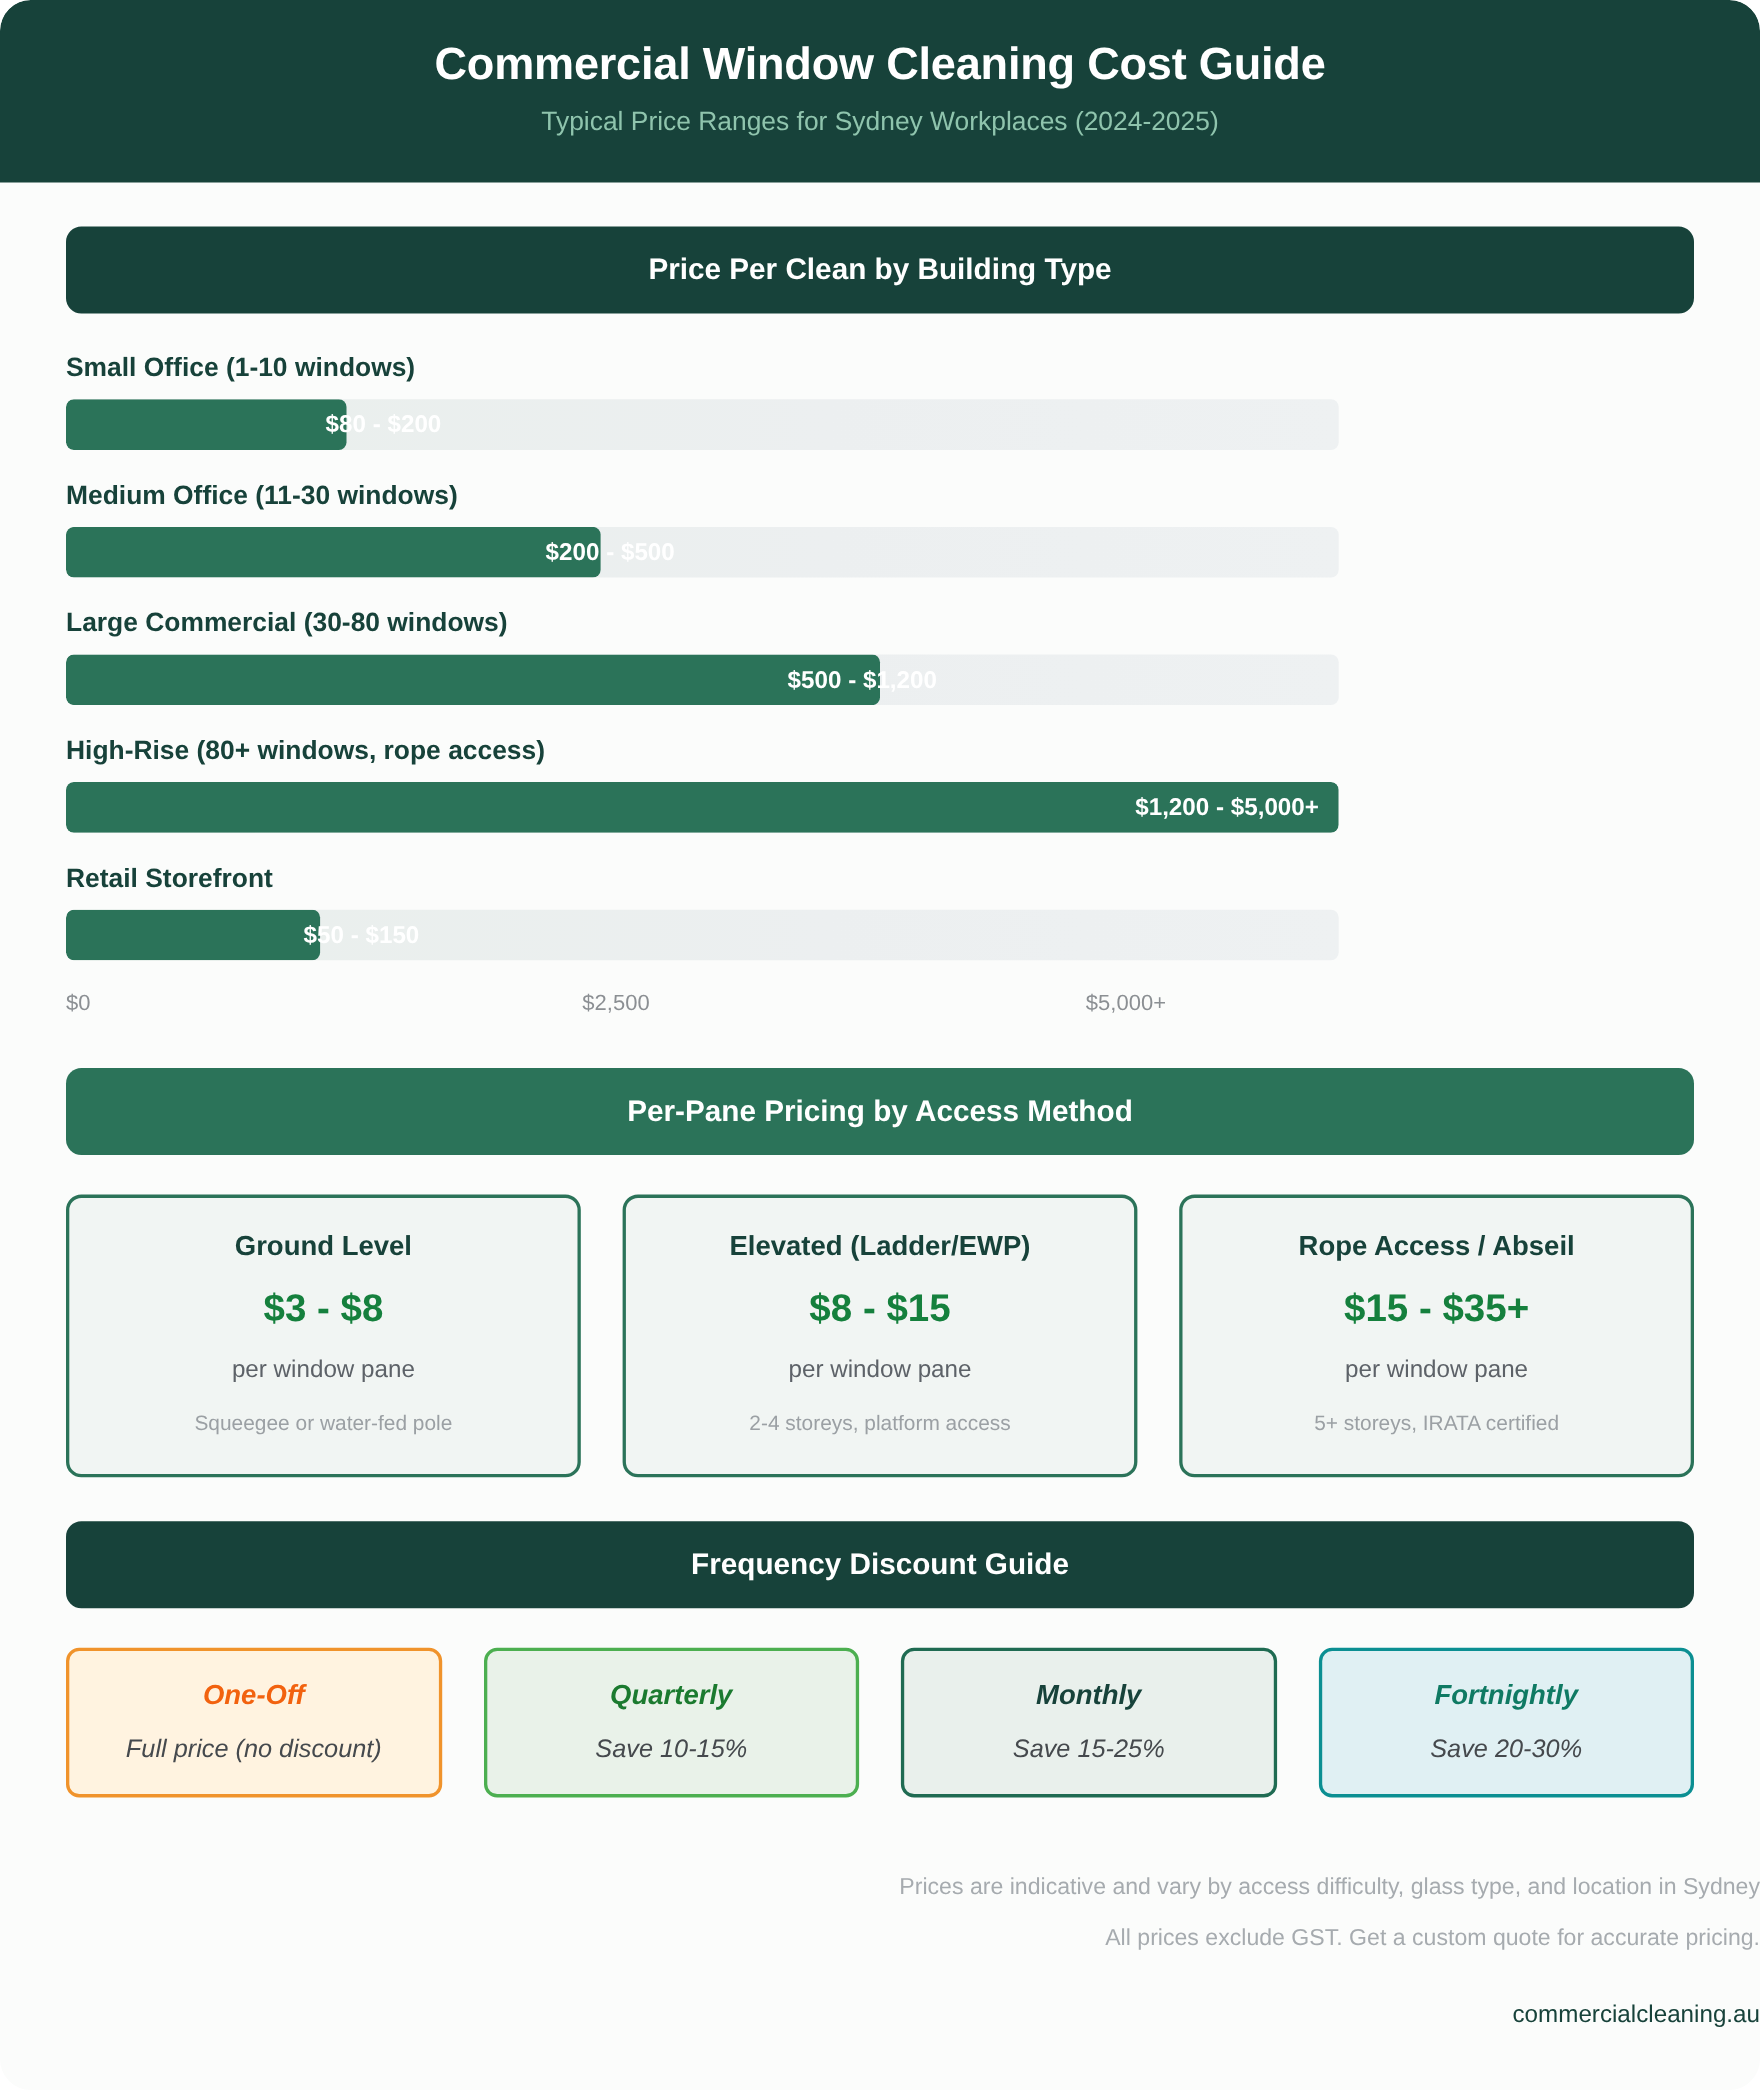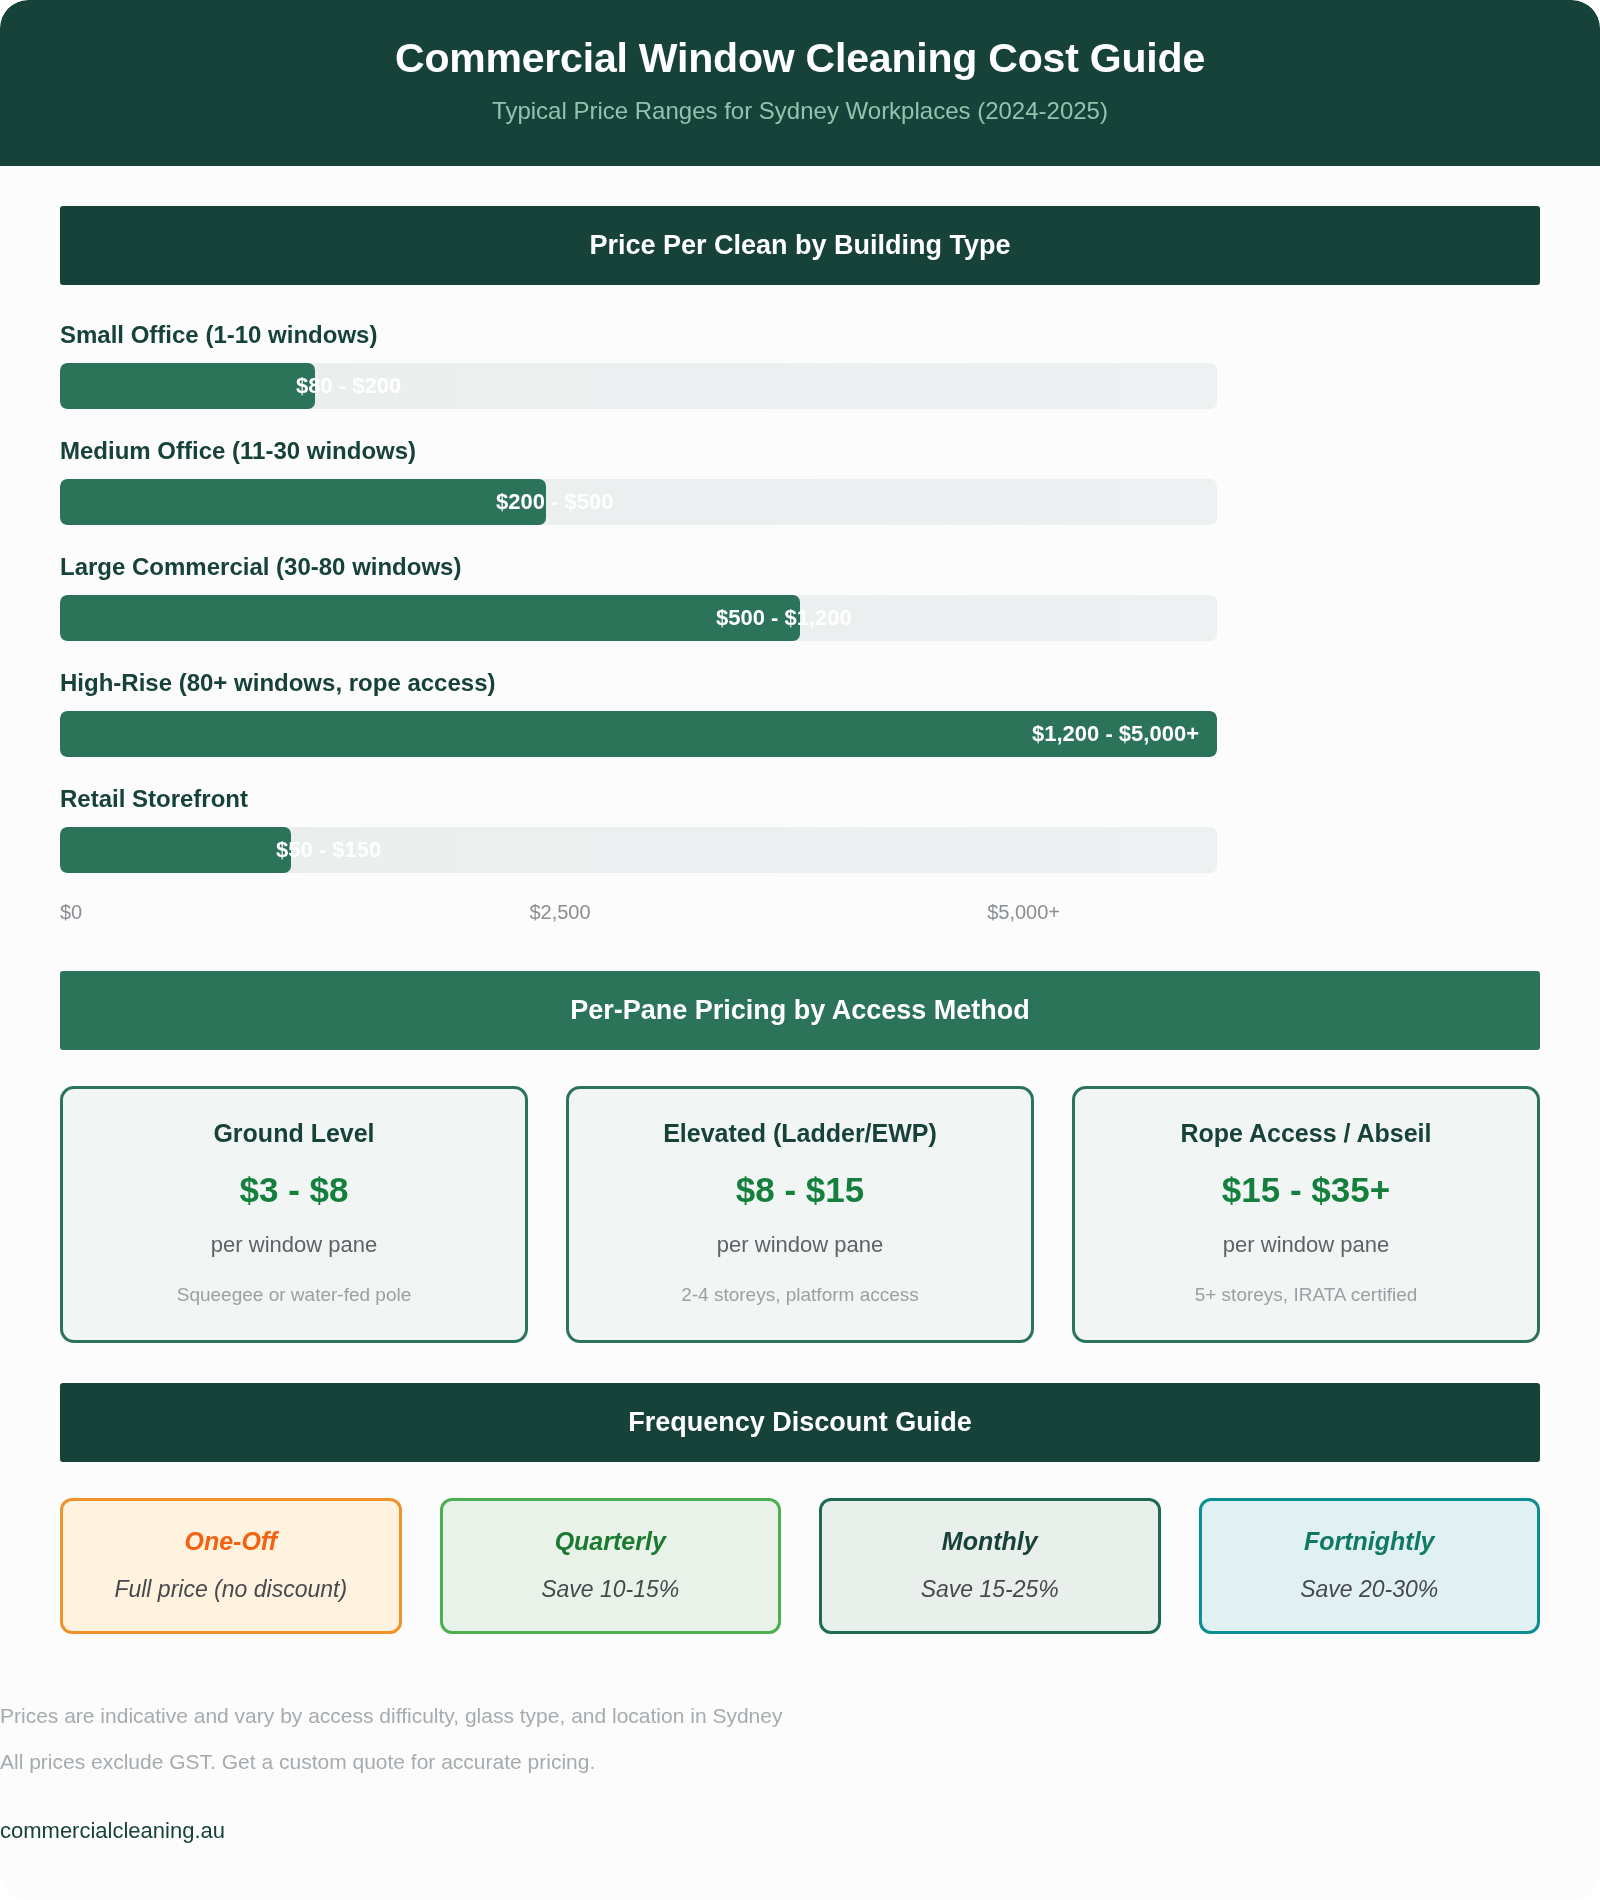--- a/index.html
+++ b/index.html
@@ -40,21 +40,21 @@
     color: #8fc4ad;
     font-size: 24px;
     font-weight: normal;
     margin-top: 14px;
     line-height: 1.2;
   }
 
   
   .banner {
     margin: 0 60px;
-    border-radius: 3px;
+    border-radius: 14px;
     text-align: center;
     padding: 24px 20px;
     color: #ffffff;
     font-size: 27px;
     font-weight: bold;
   }
   .banner-dark { background: #17423a; }
   .banner-mid  { background: #2b7359; }
 
   
@@ -168,21 +168,21 @@
     margin-bottom: 20px;
   }
   .freq-sub {
     font-size: 23px;
     color: #45494d;
   }
 
   
   .footer {
     margin-top: auto;
-    text-align: left;
+    text-align: right;
     padding-bottom: 56px;
   }
   .footer-line {
     font-size: 21px;
     color: #a6abaf;
     margin-bottom: 22px;
   }
   .footer-brand {
     font-size: 22px;
     color: #17423a;

